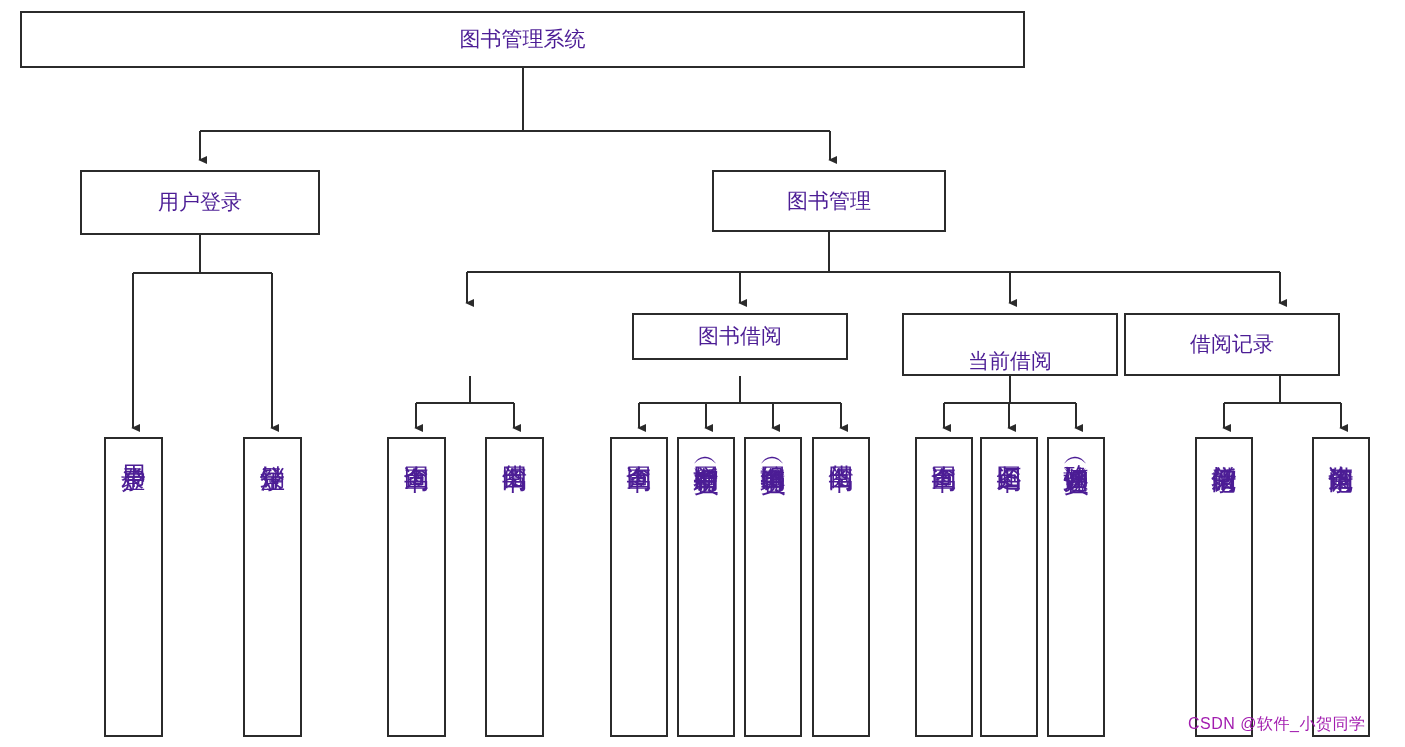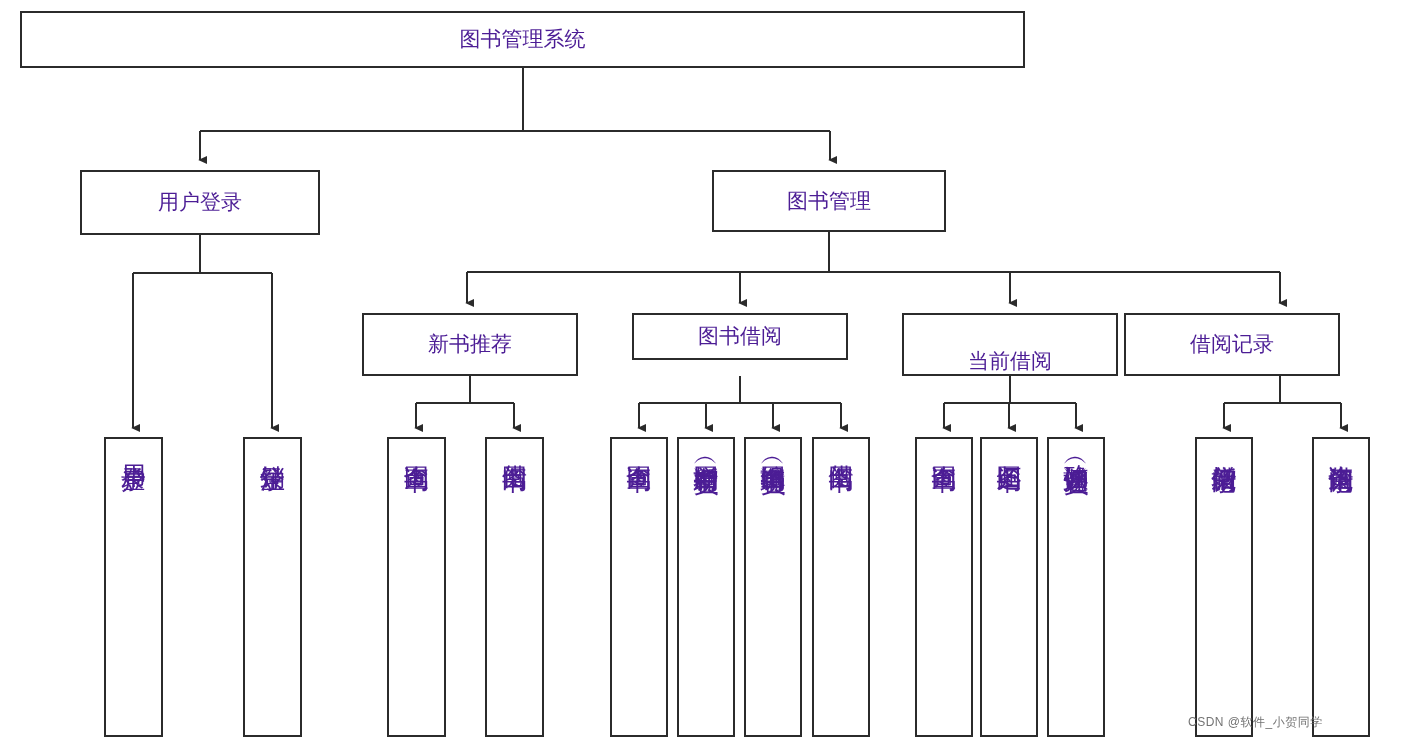--- a/index.html
+++ b/index.html
@@ -55,22 +55,22 @@
     text-orientation: upright;
     font-size: 25px;
     letter-spacing: 1px;
     line-height: 1;
     white-space: nowrap;
   }
   .watermark {
     position: absolute;
     left: 1188px;
     top: 714px;
-    font-size: 12px;
-    color: #737373;
+    font-size: 16px;
+    color: #a21caf;
     letter-spacing: 0.5px;
     white-space: nowrap;
     z-index: 5;
   }
 </style>
 </head>
 <body>
 
 <div id="canvas">
 
@@ -129,23 +129,20 @@
   </div>
 
   <div class="node h-node" style="left:80px; top:170px; width:240px; height:65px;">
     <span class="node-label">用户登录</span>
   </div>
 
   <div class="node h-node" style="left:712px; top:170px; width:234px; height:62px;">
     <span class="node-label">图书管理</span>
   </div>
 
-  <div class="node h-node" style="left:362px; top:313px; width:216px; height:63px;">
-    <span class="node-label">新书推荐</span>
-  </div>
 
   <div class="node h-node" style="left:632px; top:313px; width:216px; height:47px;">
     <span class="node-label">图书借阅</span>
   </div>
 
   <div class="node h-node" style="left:902px; top:313px; width:216px; height:63px;align-items:flex-end;">
     <span class="node-label">当前借阅</span>
   </div>
 
   <div class="node h-node" style="left:1124px; top:313px; width:216px; height:63px;justify-content:center;">

